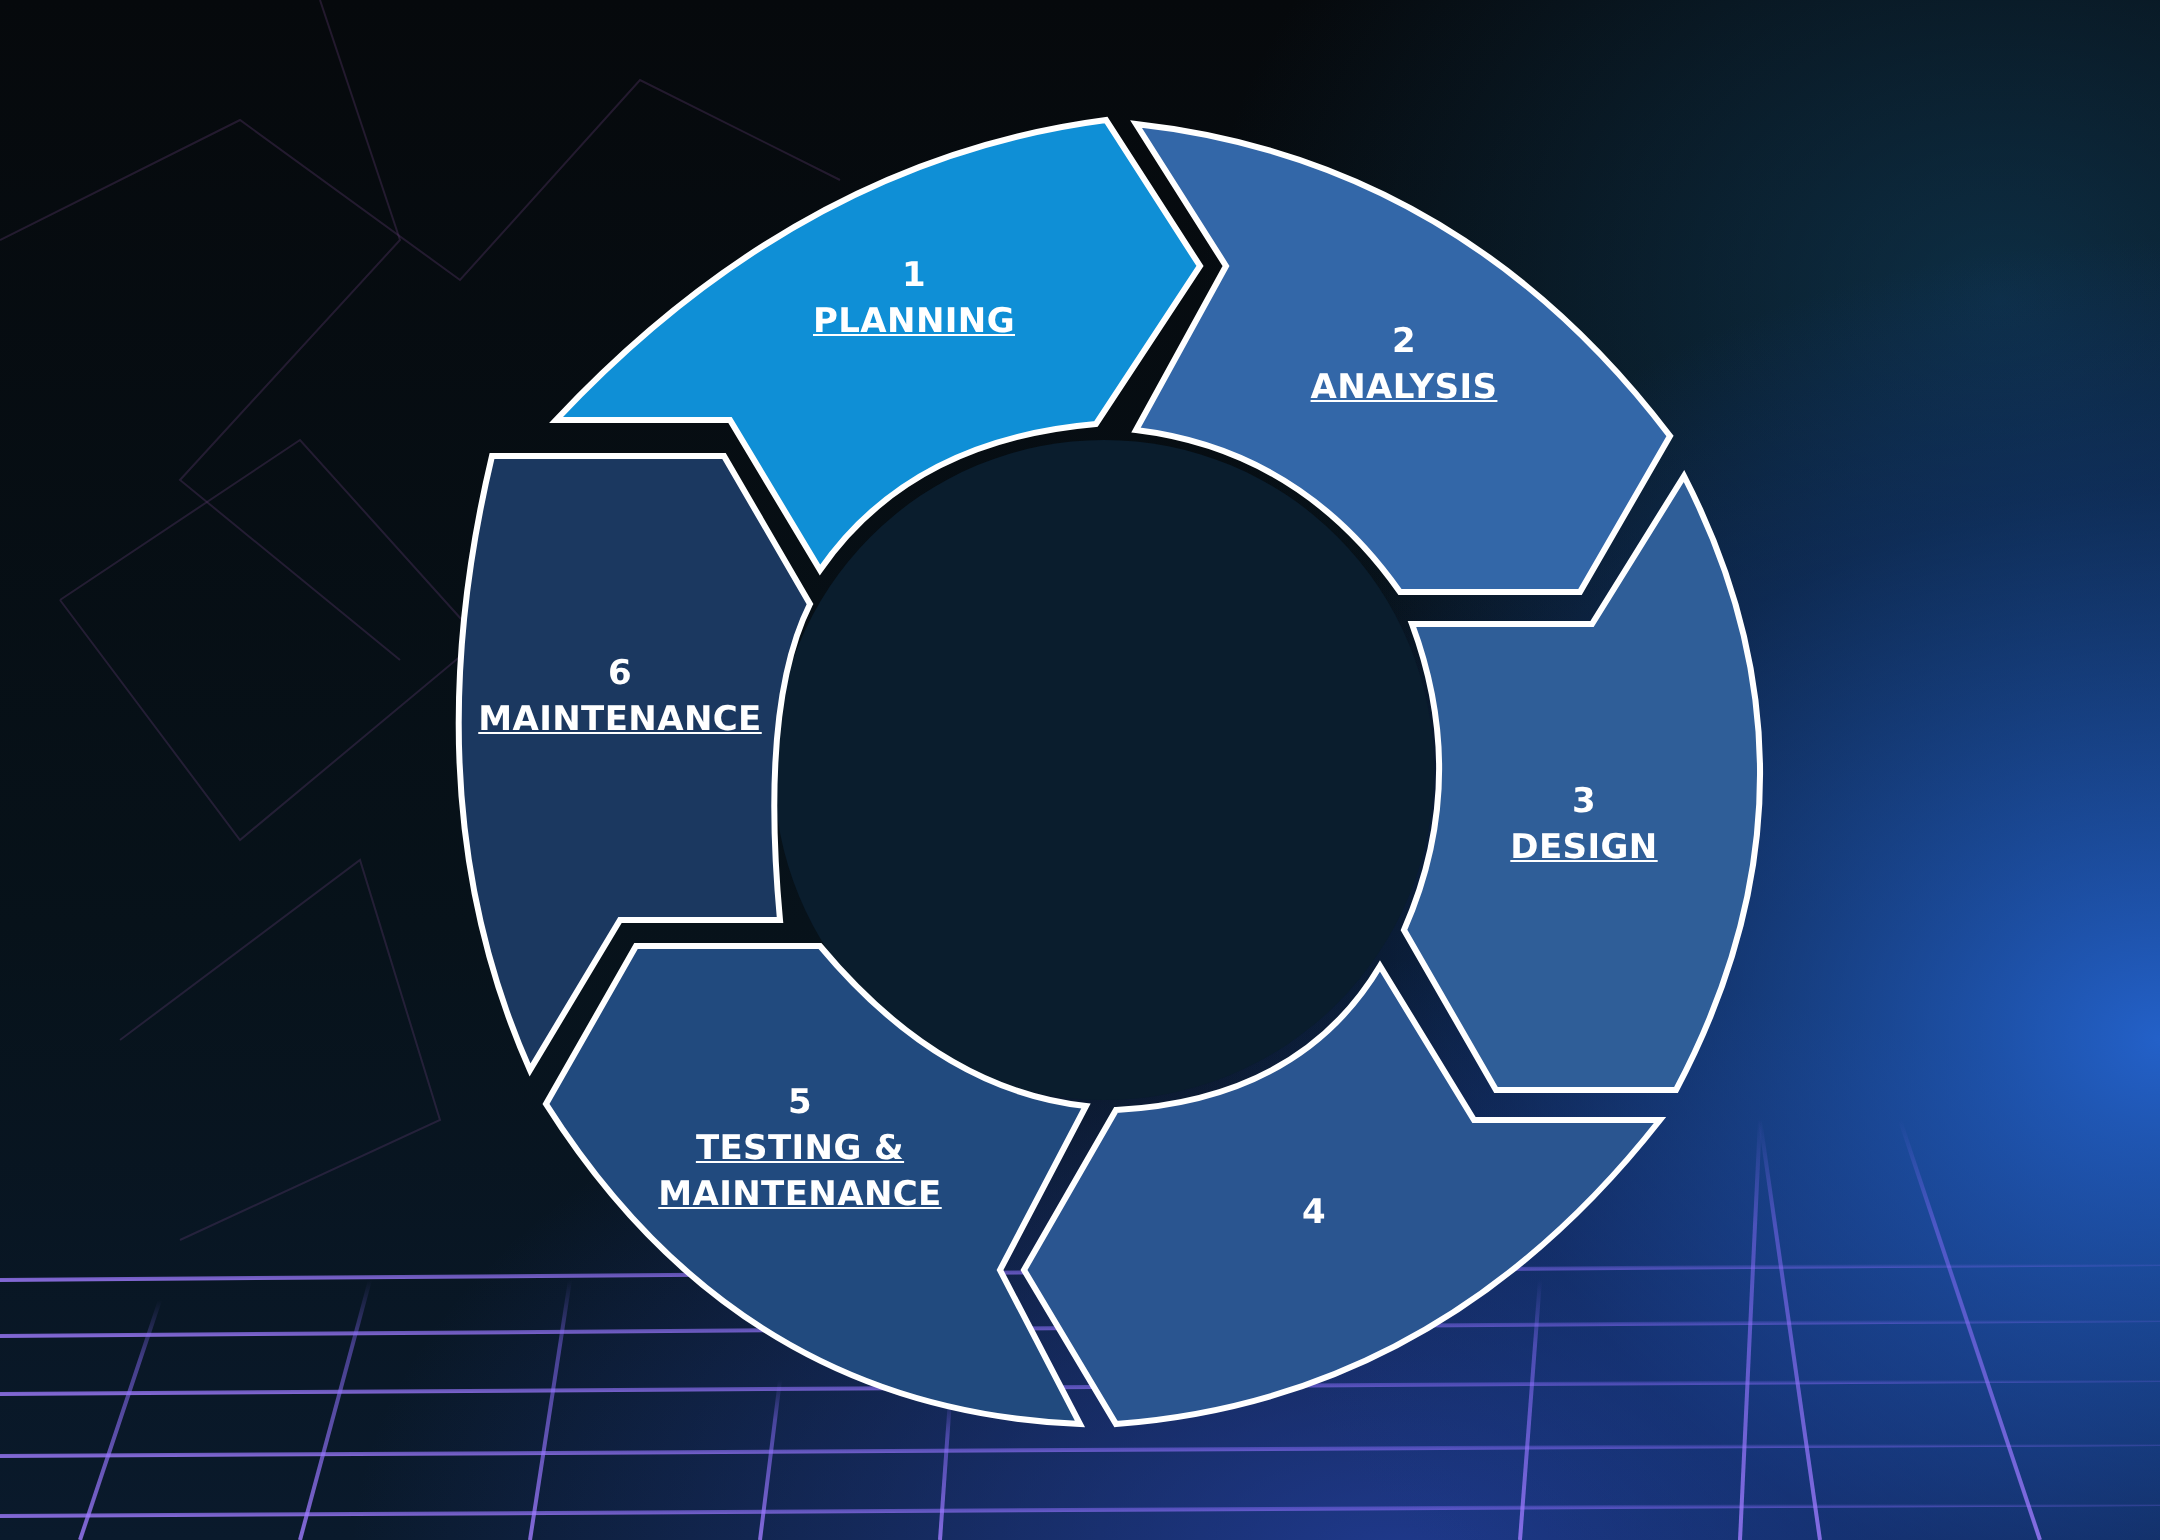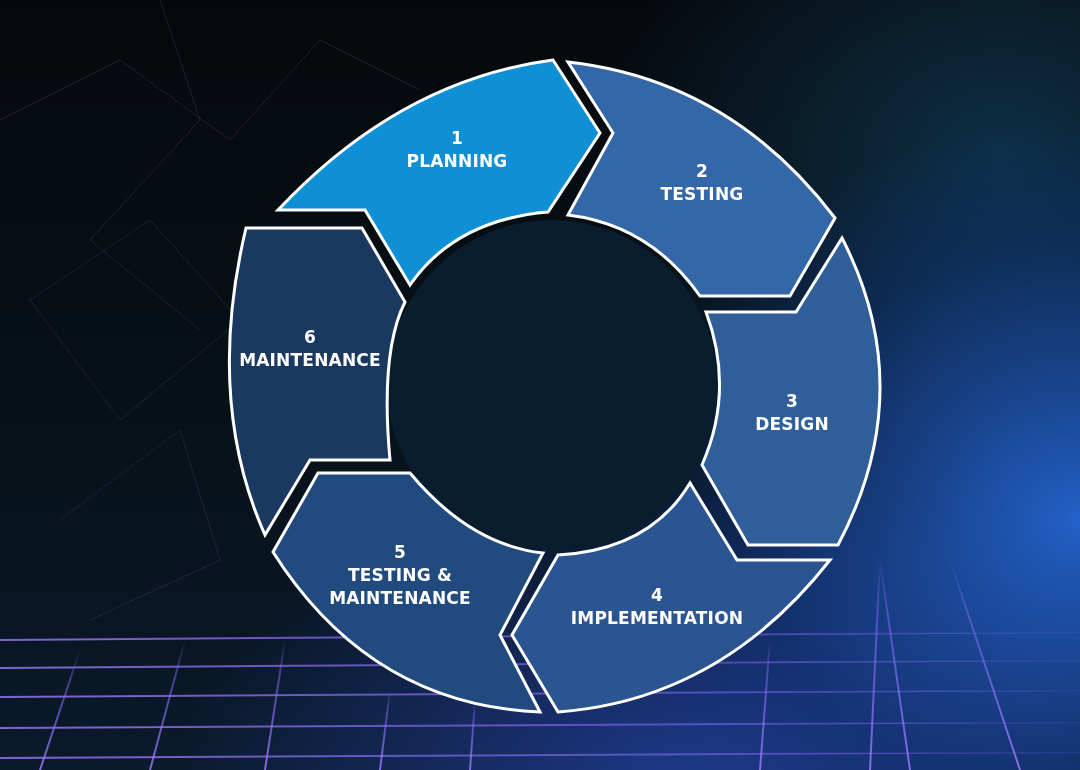--- a/index.html
+++ b/index.html
@@ -17,21 +17,21 @@
       linear-gradient(180deg, #06090c 0%, #07121a 60%, #0a1a2c 100%);
   }
   svg.layer { position: absolute; left: 0; top: 0; }
   .label {
     position: absolute; color: #ffffff; font-weight: bold; text-align: center;
     font-size: 17px; line-height: 23px; transform: translate(-50%, -50%);
     letter-spacing: 0.2px; white-space: nowrap;
     font-family: "DejaVu Sans", sans-serif;
   }
   .label .num { display: block; }
-  .label .name { display: block; }
+  .label .name { display: block; text-decoration: underline; }
 </style>
 </head>
 <body>
 
 <div class="bg"></div>
 
 <svg class="layer" width="1080" height="770">
   <defs>
     <linearGradient id="gridfade" x1="0" y1="0" x2="0" y2="1">
       <stop offset="0" stop-color="#8a6cff" stop-opacity="0"></stop>
@@ -81,31 +81,30 @@
   <path d="M 540 712 Q 370 705 273 552 L 318 473 L 410 473 Q 470 545 543 553 L 500 635 Z" fill="#214a7e" stroke="#ffffff" stroke-width="3"></path>
 </svg>
 
 <div class="label" style="left:457px; top:150px;">
   <span class="num">1</span>
   <span class="name">PLANNING</span>
 </div>
 
 <div class="label" style="left:702px; top:183px;">
   <span class="num">2</span>
-  <span class="name">TESTING</span>
+  <span class="name">ANALYSIS</span>
 </div>
 
 <div class="label" style="left:792px; top:413px;">
   <span class="num">3</span>
   <span class="name">DESIGN</span>
 </div>
 
 <div class="label" style="left:657px; top:607px;">
   <span class="num">4</span>
-  <span class="name">IMPLEMENTATION</span>
 </div>
 
 <div class="label" style="left:400px; top:575px;">
   <span class="num">5</span>
   <span class="name">TESTING &amp;</span>
   <span class="name">MAINTENANCE</span>
 </div>
 
 <div class="label" style="left:310px; top:349px;">
   <span class="num">6</span>

